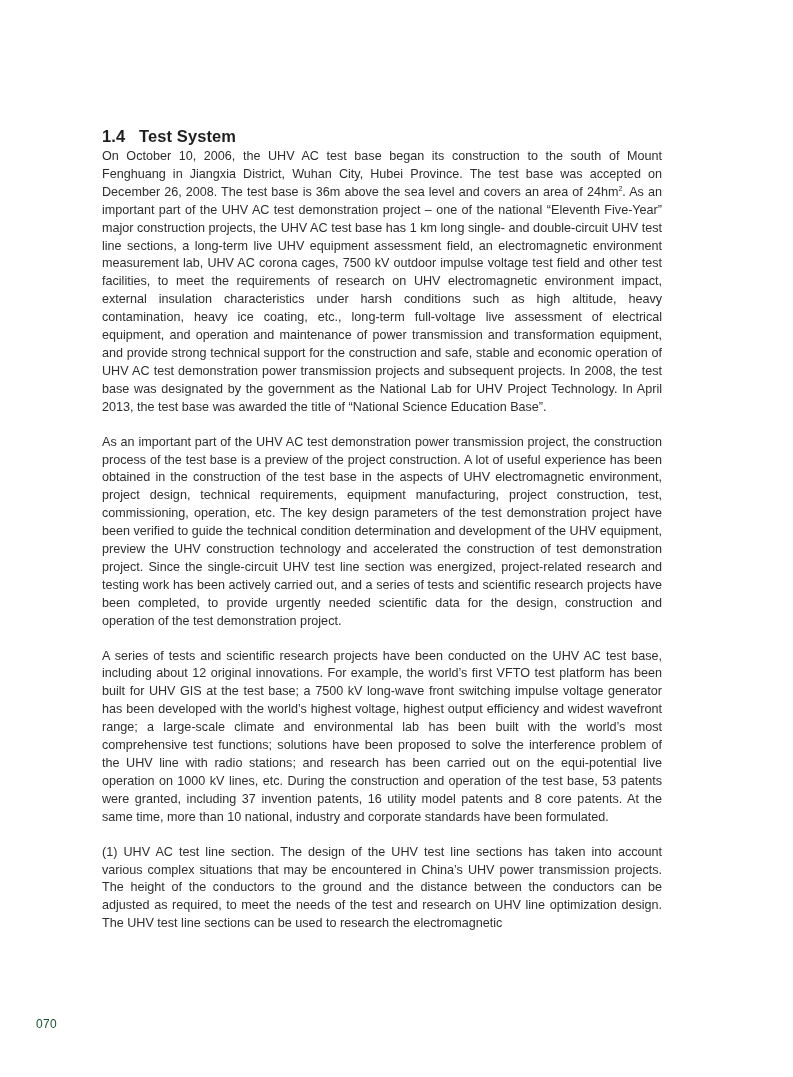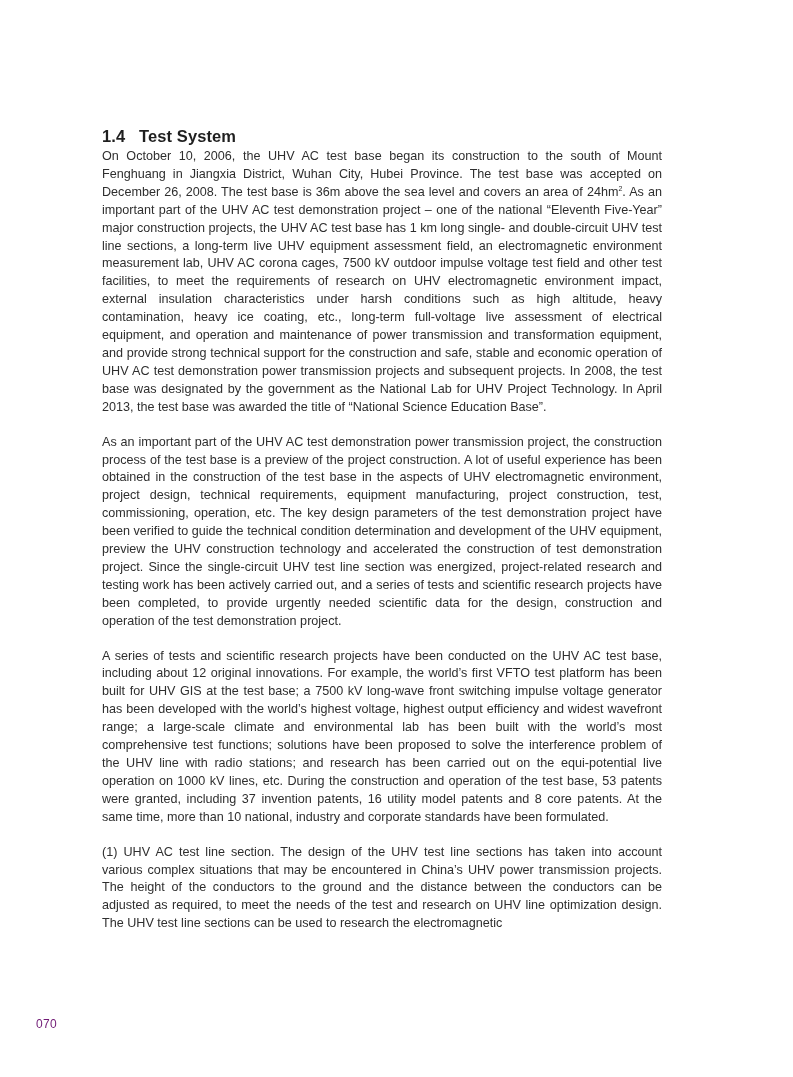--- a/index.html
+++ b/index.html
@@ -55,21 +55,21 @@
     .body-text p sup {
       font-size: 7px;
       line-height: 0;
       vertical-align: 5px;
     }
     .page-number {
       position: absolute;
       left: 36px;
       top: 1017px;
       font-size: 12px;
-      color: #701a75;
+      color: #14532d;
       letter-spacing: 0.3px;
     }
   </style>
 </head>
 <body>
 
 <div class="page">
 
   <h2 class="section-heading"><span class="num">1.4</span><span>Test System</span></h2>
 

